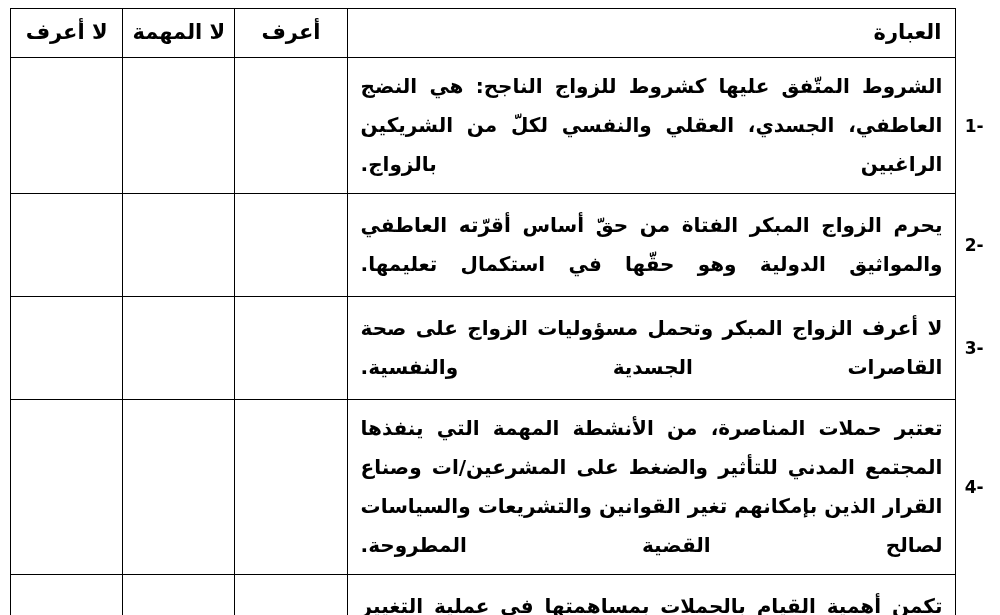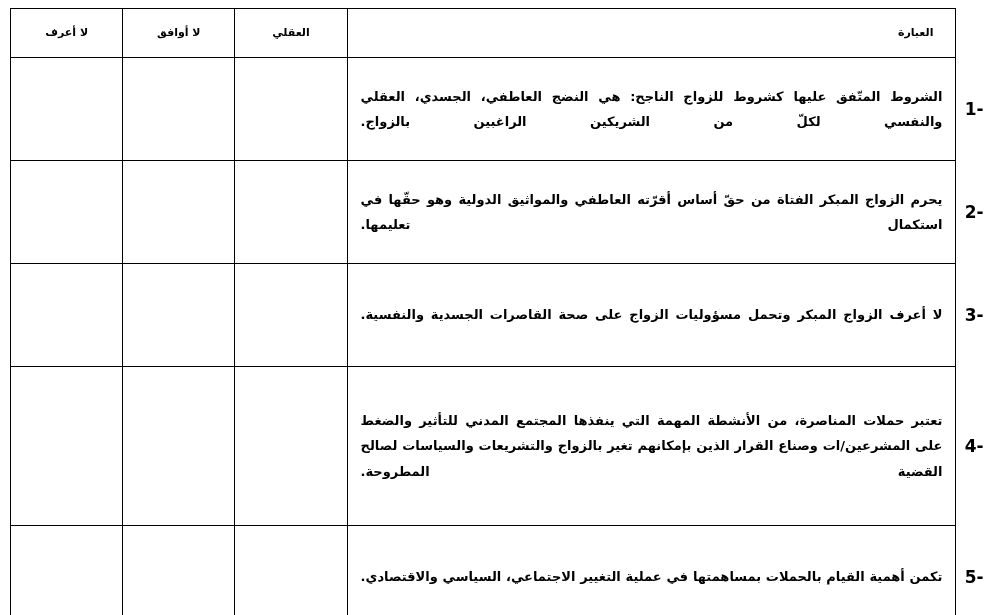--- a/index.html
+++ b/index.html
@@ -35,46 +35,46 @@
   }
   
   col.c-num   { width: 34px; }
   col.c-stmt  { width: 608px; }
   col.c-opt   { width: 112px; }
 
   thead th {
     height: 48px;
     text-align: center;
     font-weight: bold;
-    font-size: 11px;
+    font-size: 21px;
     line-height: 1.2;
     margin-top: 38px;
   }
   thead th.h-stmt {
     text-align: right;
-    padding-right: 22px;
+    padding-right: 14px;
   }
   
   thead th.corner {
     border: none;
   }
   tbody td.num {
     text-align: center;
     font-weight: bold;
     font-size: 17px;
     border: none;
     width: 34px;
     padding-left: 2px;
     direction: ltr;
   }
   tbody td.stmt {
     text-align: justify;
     text-align-last: justify;
     font-weight: bold;
-    font-size: 13px;
+    font-size: 20px;
     line-height: 1.95;
     padding: 9px 13px 9px 13px;
   }
   tbody td.opt {
     background: #ffffff;
   }
   tbody tr.r1 td { height: 84px; }
   tbody tr.r2 td { height: 84px; }
   tbody tr.r3 td { height: 84px; }
   tbody tr.r4 td { height: 140px; }
@@ -89,22 +89,22 @@
       <col class="c-num">
       <col class="c-stmt">
       <col class="c-opt">
       <col class="c-opt">
       <col class="c-opt">
     </colgroup>
     <thead>
       <tr>
         <th class="corner"></th>
         <th class="h-stmt">العبارة</th>
-        <th>العقلي</th>
-        <th>لا أوافق</th>
+        <th>أعرف</th>
+        <th>لا المهمة</th>
         <th>لا أعرف</th>
       </tr>
     </thead>
     <tbody>
       <tr class="r1">
         <td class="num">1-</td>
         <td class="stmt">الشروط المتّفق عليها كشروط للزواج الناجح: هي النضج العاطفي، الجسدي، العقلي والنفسي لكلّ من الشريكين الراغبين بالزواج.</td>
         <td class="opt"></td>
         <td class="opt"></td>
         <td class="opt"></td>
@@ -118,21 +118,21 @@
       </tr>
       <tr class="r3">
         <td class="num">3-</td>
         <td class="stmt">لا أعرف الزواج المبكر وتحمل مسؤوليات الزواج على صحة القاصرات الجسدية والنفسية.</td>
         <td class="opt"></td>
         <td class="opt"></td>
         <td class="opt"></td>
       </tr>
       <tr class="r4">
         <td class="num">4-</td>
-        <td class="stmt">تعتبر حملات المناصرة، من الأنشطة المهمة التي ينفذها المجتمع المدني للتأثير والضغط على المشرعين/ات وصناع القرار الذين بإمكانهم تغير بالزواج والتشريعات والسياسات لصالح القضية المطروحة.</td>
+        <td class="stmt">تعتبر حملات المناصرة، من الأنشطة المهمة التي ينفذها المجتمع المدني للتأثير والضغط على المشرعين/ات وصناع القرار الذين بإمكانهم تغير القوانين والتشريعات والسياسات لصالح القضية المطروحة.</td>
         <td class="opt"></td>
         <td class="opt"></td>
         <td class="opt"></td>
       </tr>
       <tr class="r5">
         <td class="num">5-</td>
         <td class="stmt">تكمن أهمية القيام بالحملات بمساهمتها في عملية التغيير الاجتماعي، السياسي والاقتصادي.</td>
         <td class="opt"></td>
         <td class="opt"></td>
         <td class="opt"></td>

